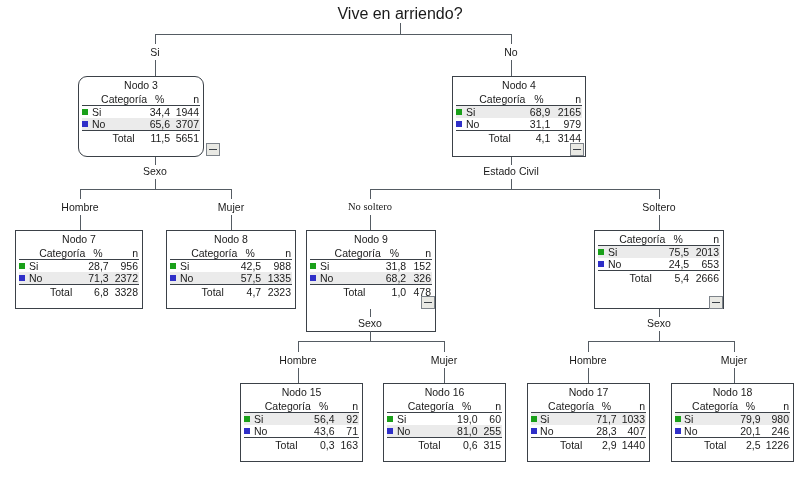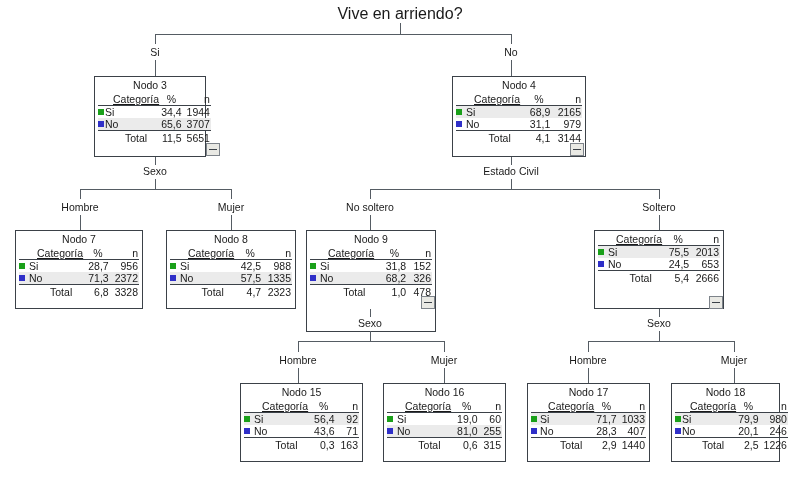--- a/index.html
+++ b/index.html
@@ -80,21 +80,21 @@
   }
   table.node-table td {
     padding: 0 1px;
     line-height: 12px;
     white-space: nowrap;
   }
   .hdr td {
     border-bottom: 1px solid #3b4148;
     padding-bottom: 1px;
   }
-  .hdr .c-cat { text-align: left; padding-left: 9px; text-decoration: underline;}
+  .hdr .c-cat { text-align: right; padding-left: 9px;}
   .hdr .c-pct { text-align: center; }
   .hdr .c-n   { text-align: right; }
 
   .c-swatch {
     width: 9px;
     padding: 0 !important;
   }
   .swatch {
     display: inline-block;
     width: 6px;
@@ -148,21 +148,21 @@
   <div class="hline" style="left:155px; top:34px; width:356px;"></div>
 
   <div class="vline" style="left:155px; top:34px; height:10px;"></div>
   <div class="edge-label" style="left:155px; top:46px;">Si</div>
   <div class="vline" style="left:155px; top:60px; height:16px;"></div>
 
   <div class="vline" style="left:511px; top:34px; height:10px;"></div>
   <div class="edge-label" style="left:511px; top:46px;">No</div>
   <div class="vline" style="left:511px; top:60px; height:16px;"></div>
 
-  <div class="node" style="left:94px; top:76px; width:112px; height:81px;">
+  <div class="node" style="left:78px; top:76px; width:126px; height:81px;border-radius:9px;">
     <div class="node-title">Nodo 3</div>
     <table class="node-table">
       <tbody>
           <tr class="hdr">
         <td class="c-swatch"></td>
         <td class="c-cat">Categoría</td>
         <td class="c-pct">%</td>
         <td class="c-n">n</td>
       </tr>
       <tr class="cat-row">
@@ -234,21 +234,21 @@
   <div class="vline" style="left:80px; top:215px; height:15px;"></div>
   <div class="vline" style="left:231px; top:189px; height:10px;"></div>
   <div class="edge-label" style="left:231px; top:201px;">Mujer</div>
   <div class="vline" style="left:231px; top:215px; height:15px;"></div>
 
   <div class="vline" style="left:511px; top:157px; height:8px;"></div>
   <div class="split-label" style="left:511px; top:165px;">Estado Civil</div>
   <div class="vline" style="left:511px; top:179px; height:10px;"></div>
   <div class="hline" style="left:370px; top:189px; width:289px;"></div>
   <div class="vline" style="left:370px; top:189px; height:10px;"></div>
-  <div class="edge-label" style="left:370px; top:201px;">No soltero</div>
+  <div class="edge-label" style="left:370px; top:201px;font-family:Liberation Serif, serif;">No soltero</div>
   <div class="vline" style="left:370px; top:215px; height:15px;"></div>
   <div class="vline" style="left:659px; top:189px; height:10px;"></div>
   <div class="edge-label" style="left:659px; top:201px;">Soltero</div>
   <div class="vline" style="left:659px; top:215px; height:15px;"></div>
 
   <div class="node" style="left:15px; top:230px; width:128px; height:79px;">
     <div class="node-title">Nodo 7</div>
     <table class="node-table">
       <tbody>
           <tr class="hdr">
@@ -491,21 +491,21 @@
       <tr class="total-row">
         <td class="c-swatch"></td>
         <td class="c-total-label">Total</td>
         <td class="c-pct">2,9</td>
         <td class="c-n">1440</td>
       </tr>
     </tbody>
       </table>
   </div>
 
-  <div class="node" style="left:671px; top:383px; width:109px; height:79px;">
+  <div class="node" style="left:671px; top:383px; width:123px; height:79px;">
     <div class="node-title">Nodo 18</div>
     <table class="node-table">
       <tbody>
           <tr class="hdr">
         <td class="c-swatch"></td>
         <td class="c-cat">Categoría</td>
         <td class="c-pct">%</td>
         <td class="c-n">n</td>
       </tr>
       <tr class="cat-row highlight">

